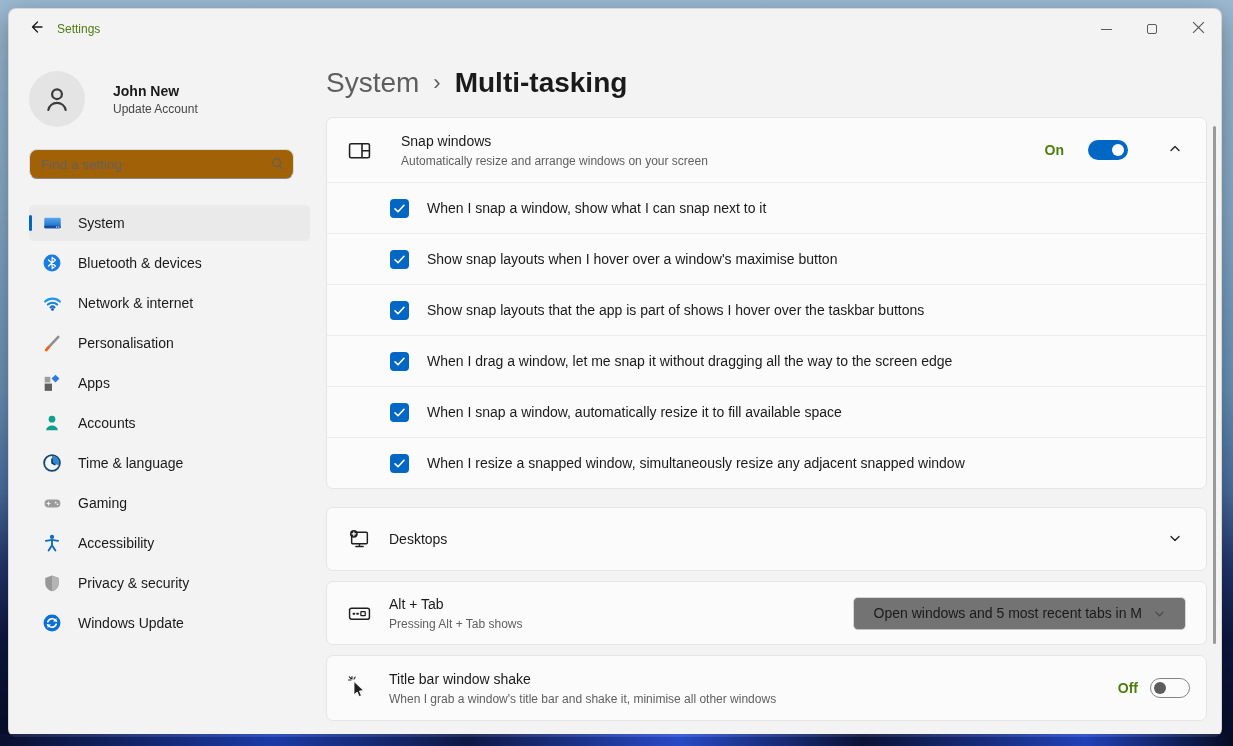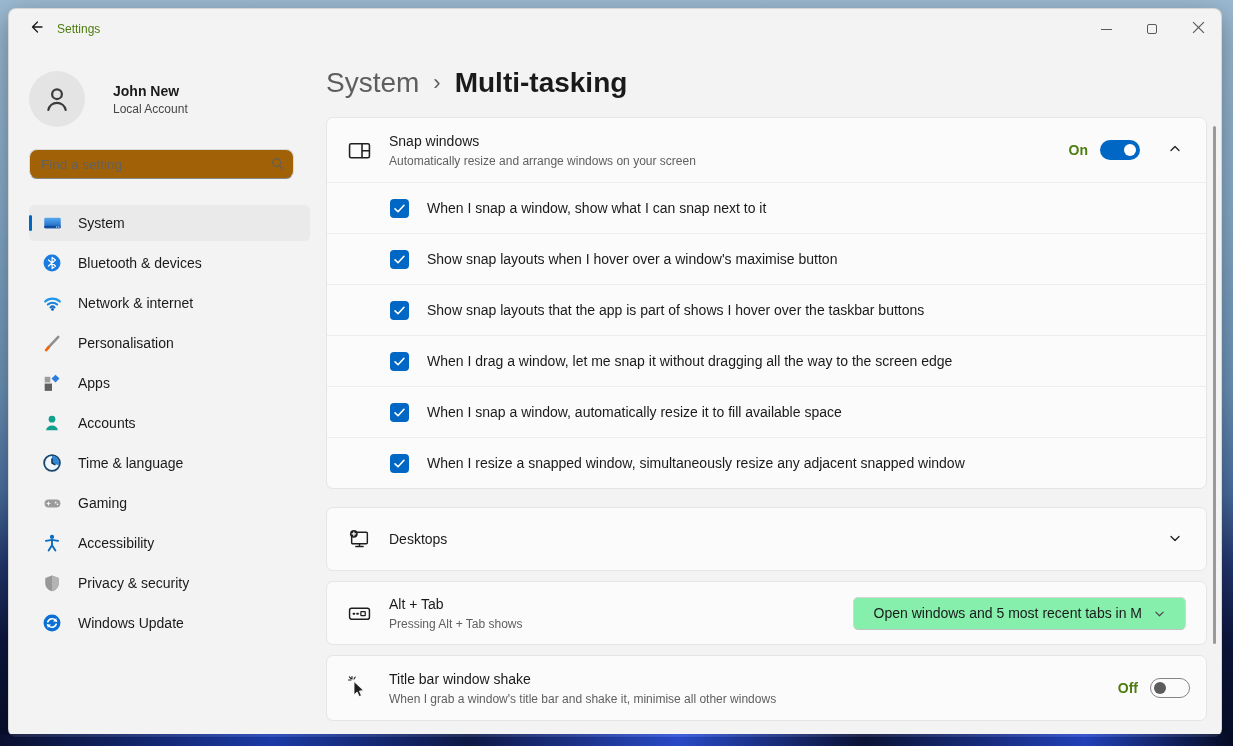--- a/index.html
+++ b/index.html
@@ -63,37 +63,37 @@
   .bc-current { font-size:28px; font-weight:bold; color:#1a1a1a; }
   .card {
     background:#fbfbfb; border:1px solid #e5e5e5; border-radius:7px; margin-bottom:10px;
     overflow:hidden;
   }
   .row { display:flex; align-items:center; padding:0 16px 0 20px; }
   .row-ic { width:24px; display:flex; justify-content:center; flex-shrink:0; }
   .row-text { margin-left:18px; flex:1; min-width:0; }
   .row-title { font-size:14px; color:#1a1a1a; }
   .row-sub { font-size:12px; color:#606060; margin-top:5px; }
-  .header-row { height:64px; }
+  .header-row { height:64px;gap:12px; }
   .single-row { height:62px; }
   .state-label { font-size:14px; color:#4d7c0f; margin-right:12px;font-weight:bold; }
   .toggle { width:40px; height:20px; border-radius:10px; position:relative; cursor:pointer; flex-shrink:0; }
   .toggle.on { background:#0067c4; }
   .toggle.on .knob { position:absolute; right:4px; top:4px; width:12px; height:12px; border-radius:50%; background:#fff; }
   .toggle.off { background:transparent; border:1px solid #858585; }
   .toggle.off .knob { position:absolute; left:3px; top:3px; width:12px; height:12px; border-radius:50%; background:#5c5c5c; }
   .chev-btn { margin-left:20px; width:30px; height:30px; display:flex; align-items:center; justify-content:center; border-radius:4px; cursor:pointer; }
   .check-row { height:51px; border-top:1px solid #ededed; display:flex; align-items:center; padding-left:63px; }
   .checkbox {
     width:19px; height:19px; border-radius:4px; background:#0067c4;
     display:flex; align-items:center; justify-content:center; cursor:pointer; flex-shrink:0;
   }
   .check-label { font-size:14px; color:#1a1a1a; margin-left:18px; }
   .dropdown {
-    height:33px; min-width:318px; background:#86efac; border:1px solid #d6d6d6; border-bottom-color:#c2c2c2;
+    height:33px; min-width:318px; background:#737373; border:1px solid #d6d6d6; border-bottom-color:#c2c2c2;
     border-radius:5px; display:flex; align-items:center; padding:0 20px; cursor:pointer; margin-right:4px;
   }
   .dd-value { font-size:14px; color:#1a1a1a; white-space:nowrap; }
   .dd-chev { margin-left:12px; display:flex; }
   .scrollbar { position:absolute; right:5px; top:117px; width:3px; height:518px; background:#9a9a9a; border-radius:2px; }
 </style>
 </head>
 <body>
 
 <div class="window">
@@ -126,21 +126,21 @@
     <div class="sidebar">
       <div class="user-row">
         <div class="avatar">
           <svg width="30" height="30" viewBox="0 0 16 16">
               <circle cx="8" cy="5.4" r="2.6" stroke="#3c3c3c" stroke-width="1.2" fill="none"></circle>
               <path d="M3.4 13.8 a4.7 4.7 0 0 1 9.2 0" stroke="#3c3c3c" stroke-width="1.2" fill="none" stroke-linecap="round"></path>
             </svg>
         </div>
         <div class="user-text">
           <div class="user-name">John New</div>
-          <div class="user-sub">Local Account</div>
+          <div class="user-sub">Update Account</div>
         </div>
       </div>
 
       <div class="search-box">
         <input type="text" placeholder="Find a setting" style="">
         <span class="search-ic">
           <svg width="15" height="15" viewBox="0 0 16 16">
               <circle cx="7" cy="7" r="4.2" stroke="#5f5f5f" stroke-width="1.2" fill="none"></circle>
               <path d="M10.2 10.2 L13.6 13.6" stroke="#5f5f5f" stroke-width="1.2" stroke-linecap="round"></path>
             </svg>

